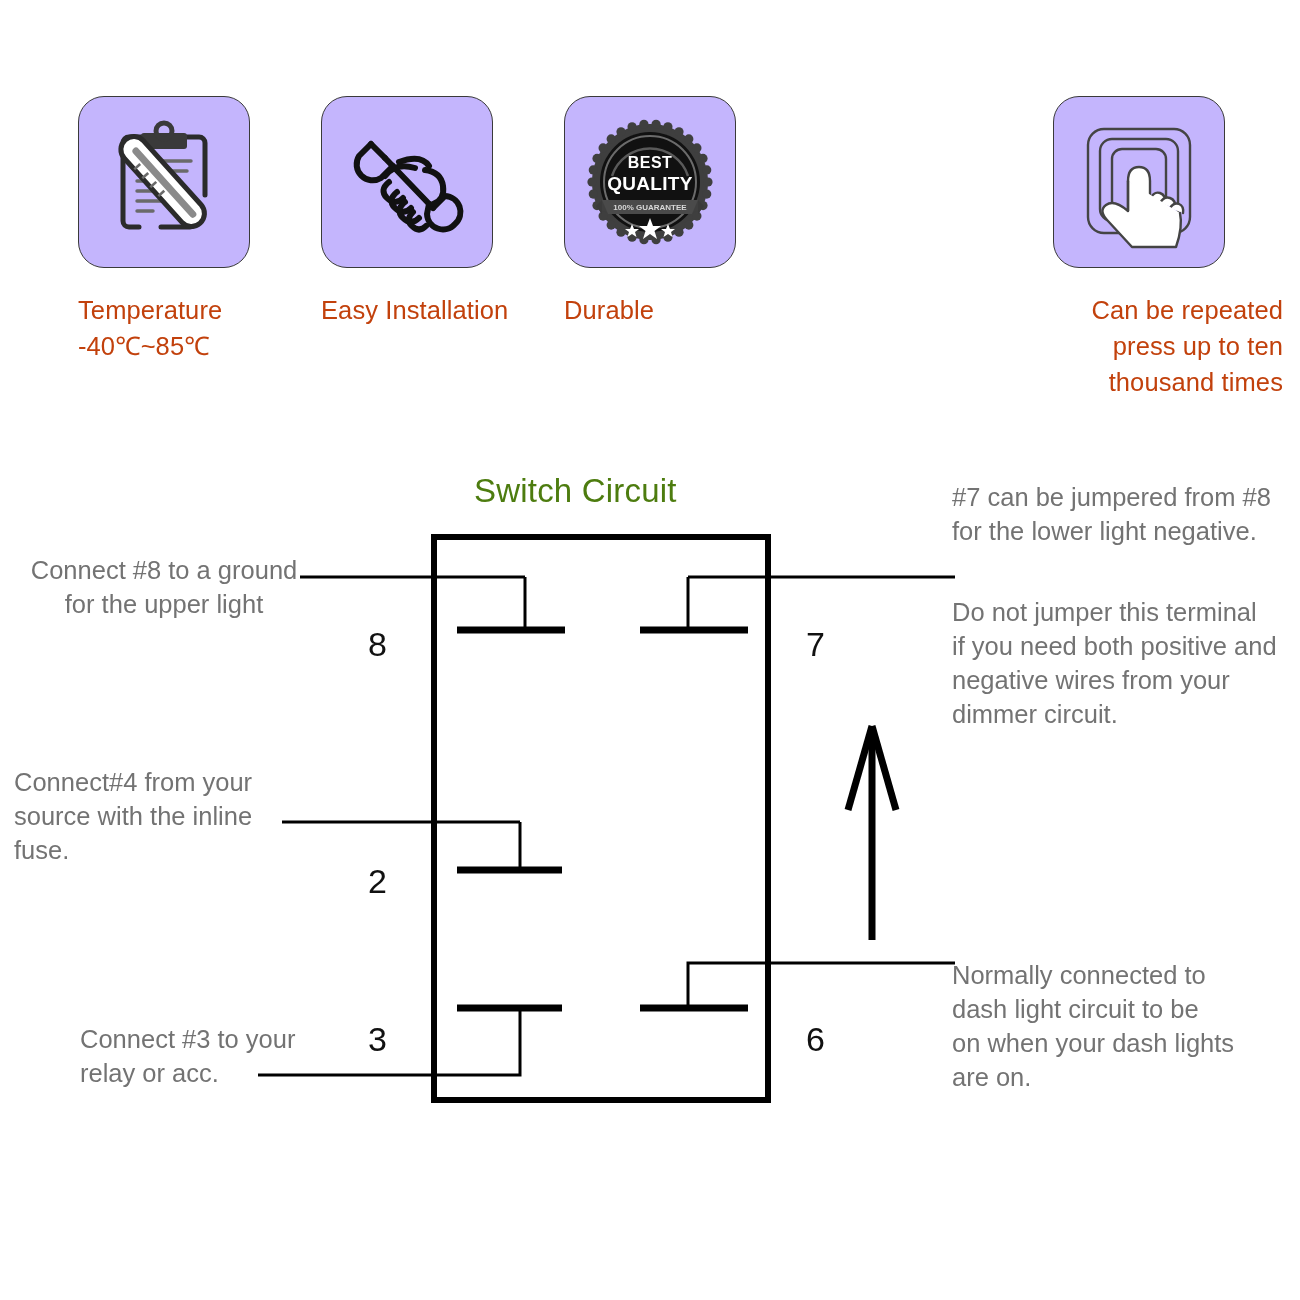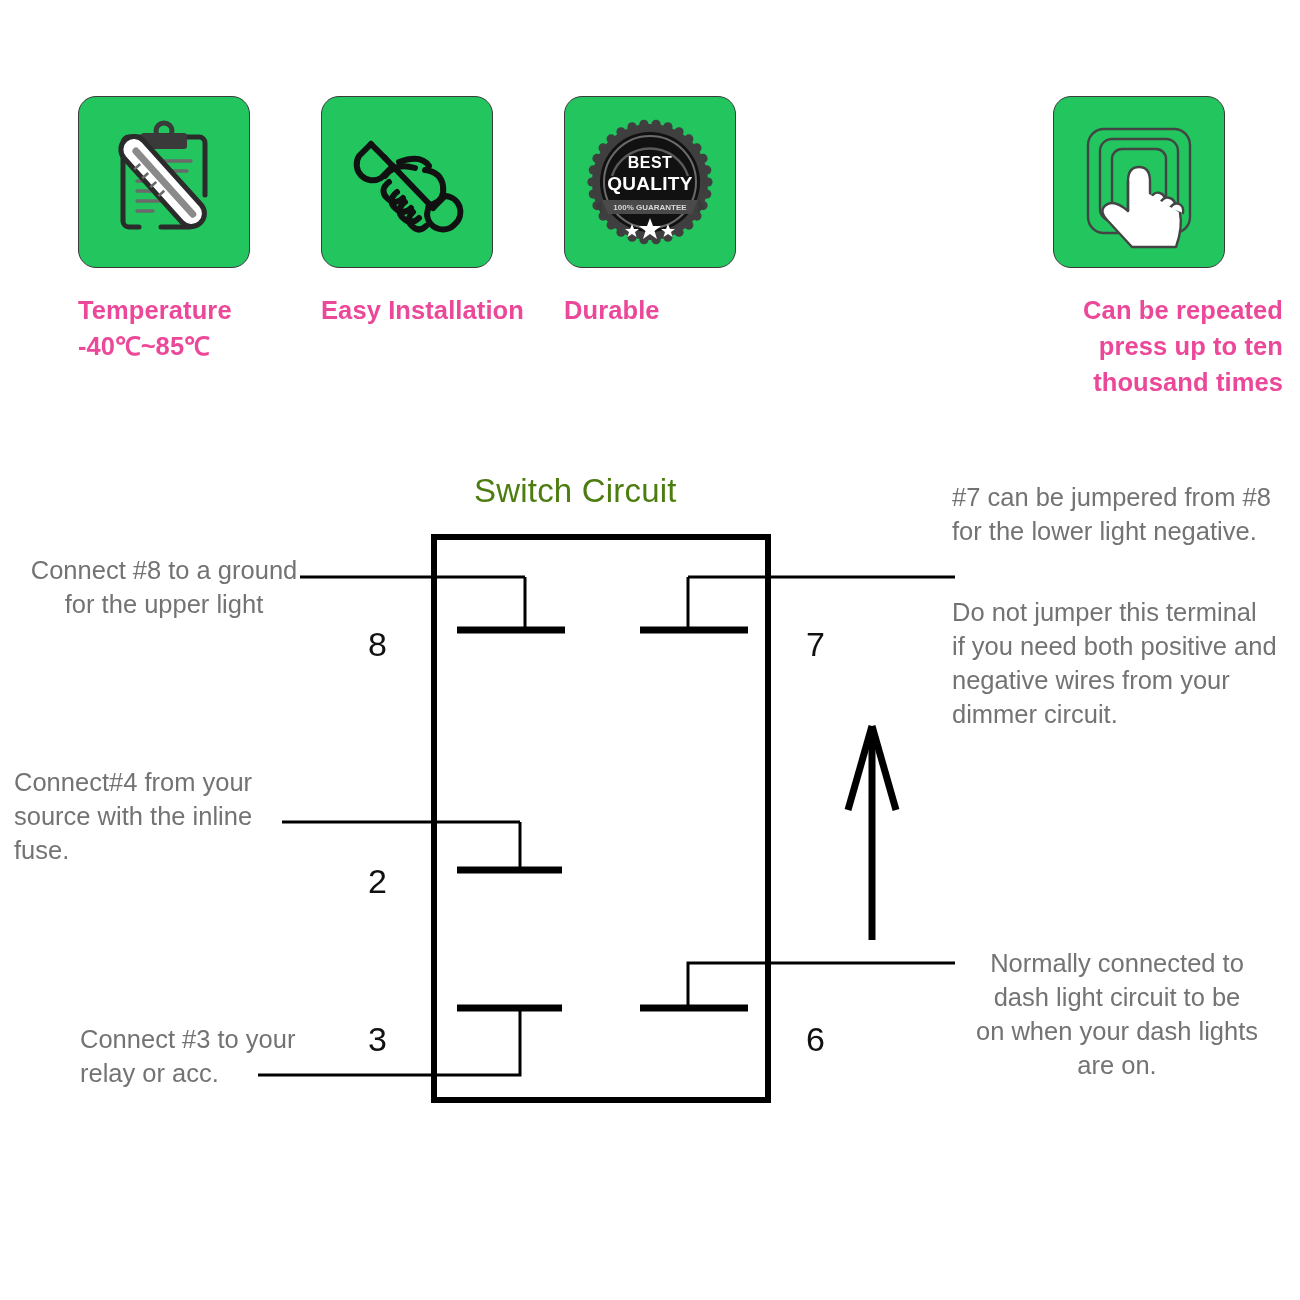--- a/index.html
+++ b/index.html
@@ -18,33 +18,32 @@
     width:1300px; height:430px;
   }
   .feature{
     position:absolute;
     top:96px;
     width:230px;
   }
   .feature .tile{
     width:172px;height:172px;
     border:1.5px solid #3a3a3a;
-    border-radius:18px;
+    border-radius:26px;
     box-sizing:border-box;
     display:flex;align-items:center;justify-content:center;
-    background:#22c55e;
+    background:#c4b5fd;
   }
   .feature .caption{
     margin-top:24px;
     font-size:25.5px;
     line-height:36px;
-    color:#ec4899;
+    color:#c2410c;
     letter-spacing:0.1px;
     white-space:pre-line;
-    font-weight:bold;
   }
   #f0{left:78px;}
   #f1{left:321px;}
   #f2{left:564px;}
   #f3{left:810px;}
   #f4{left:1053px;text-align:right;}
 
   
   #diagram{
     position:absolute;
@@ -276,17 +275,17 @@
 fuse.</div>
   <div class="dtext" style="left:80px; top:592px; width:250px;">Connect #3 to your
 relay or acc.</div>
 
   <div class="dtext" style="left:952px; top:50px; width:336px;">#7 can be jumpered from #8
 for the lower light negative.</div>
   <div class="dtext" style="left:952px; top:165px; width:336px;">Do not jumper this terminal
 if you need both positive and
 negative wires from your
 dimmer circuit.</div>
-  <div class="dtext" style="left:952px; top:516px; width:330px;text-align:center;">Normally connected to
+  <div class="dtext" style="left:952px; top:528px; width:330px;">Normally connected to
 dash light circuit to be
 on when your dash lights
 are on.</div>
 </div>
 
 </body></html>

